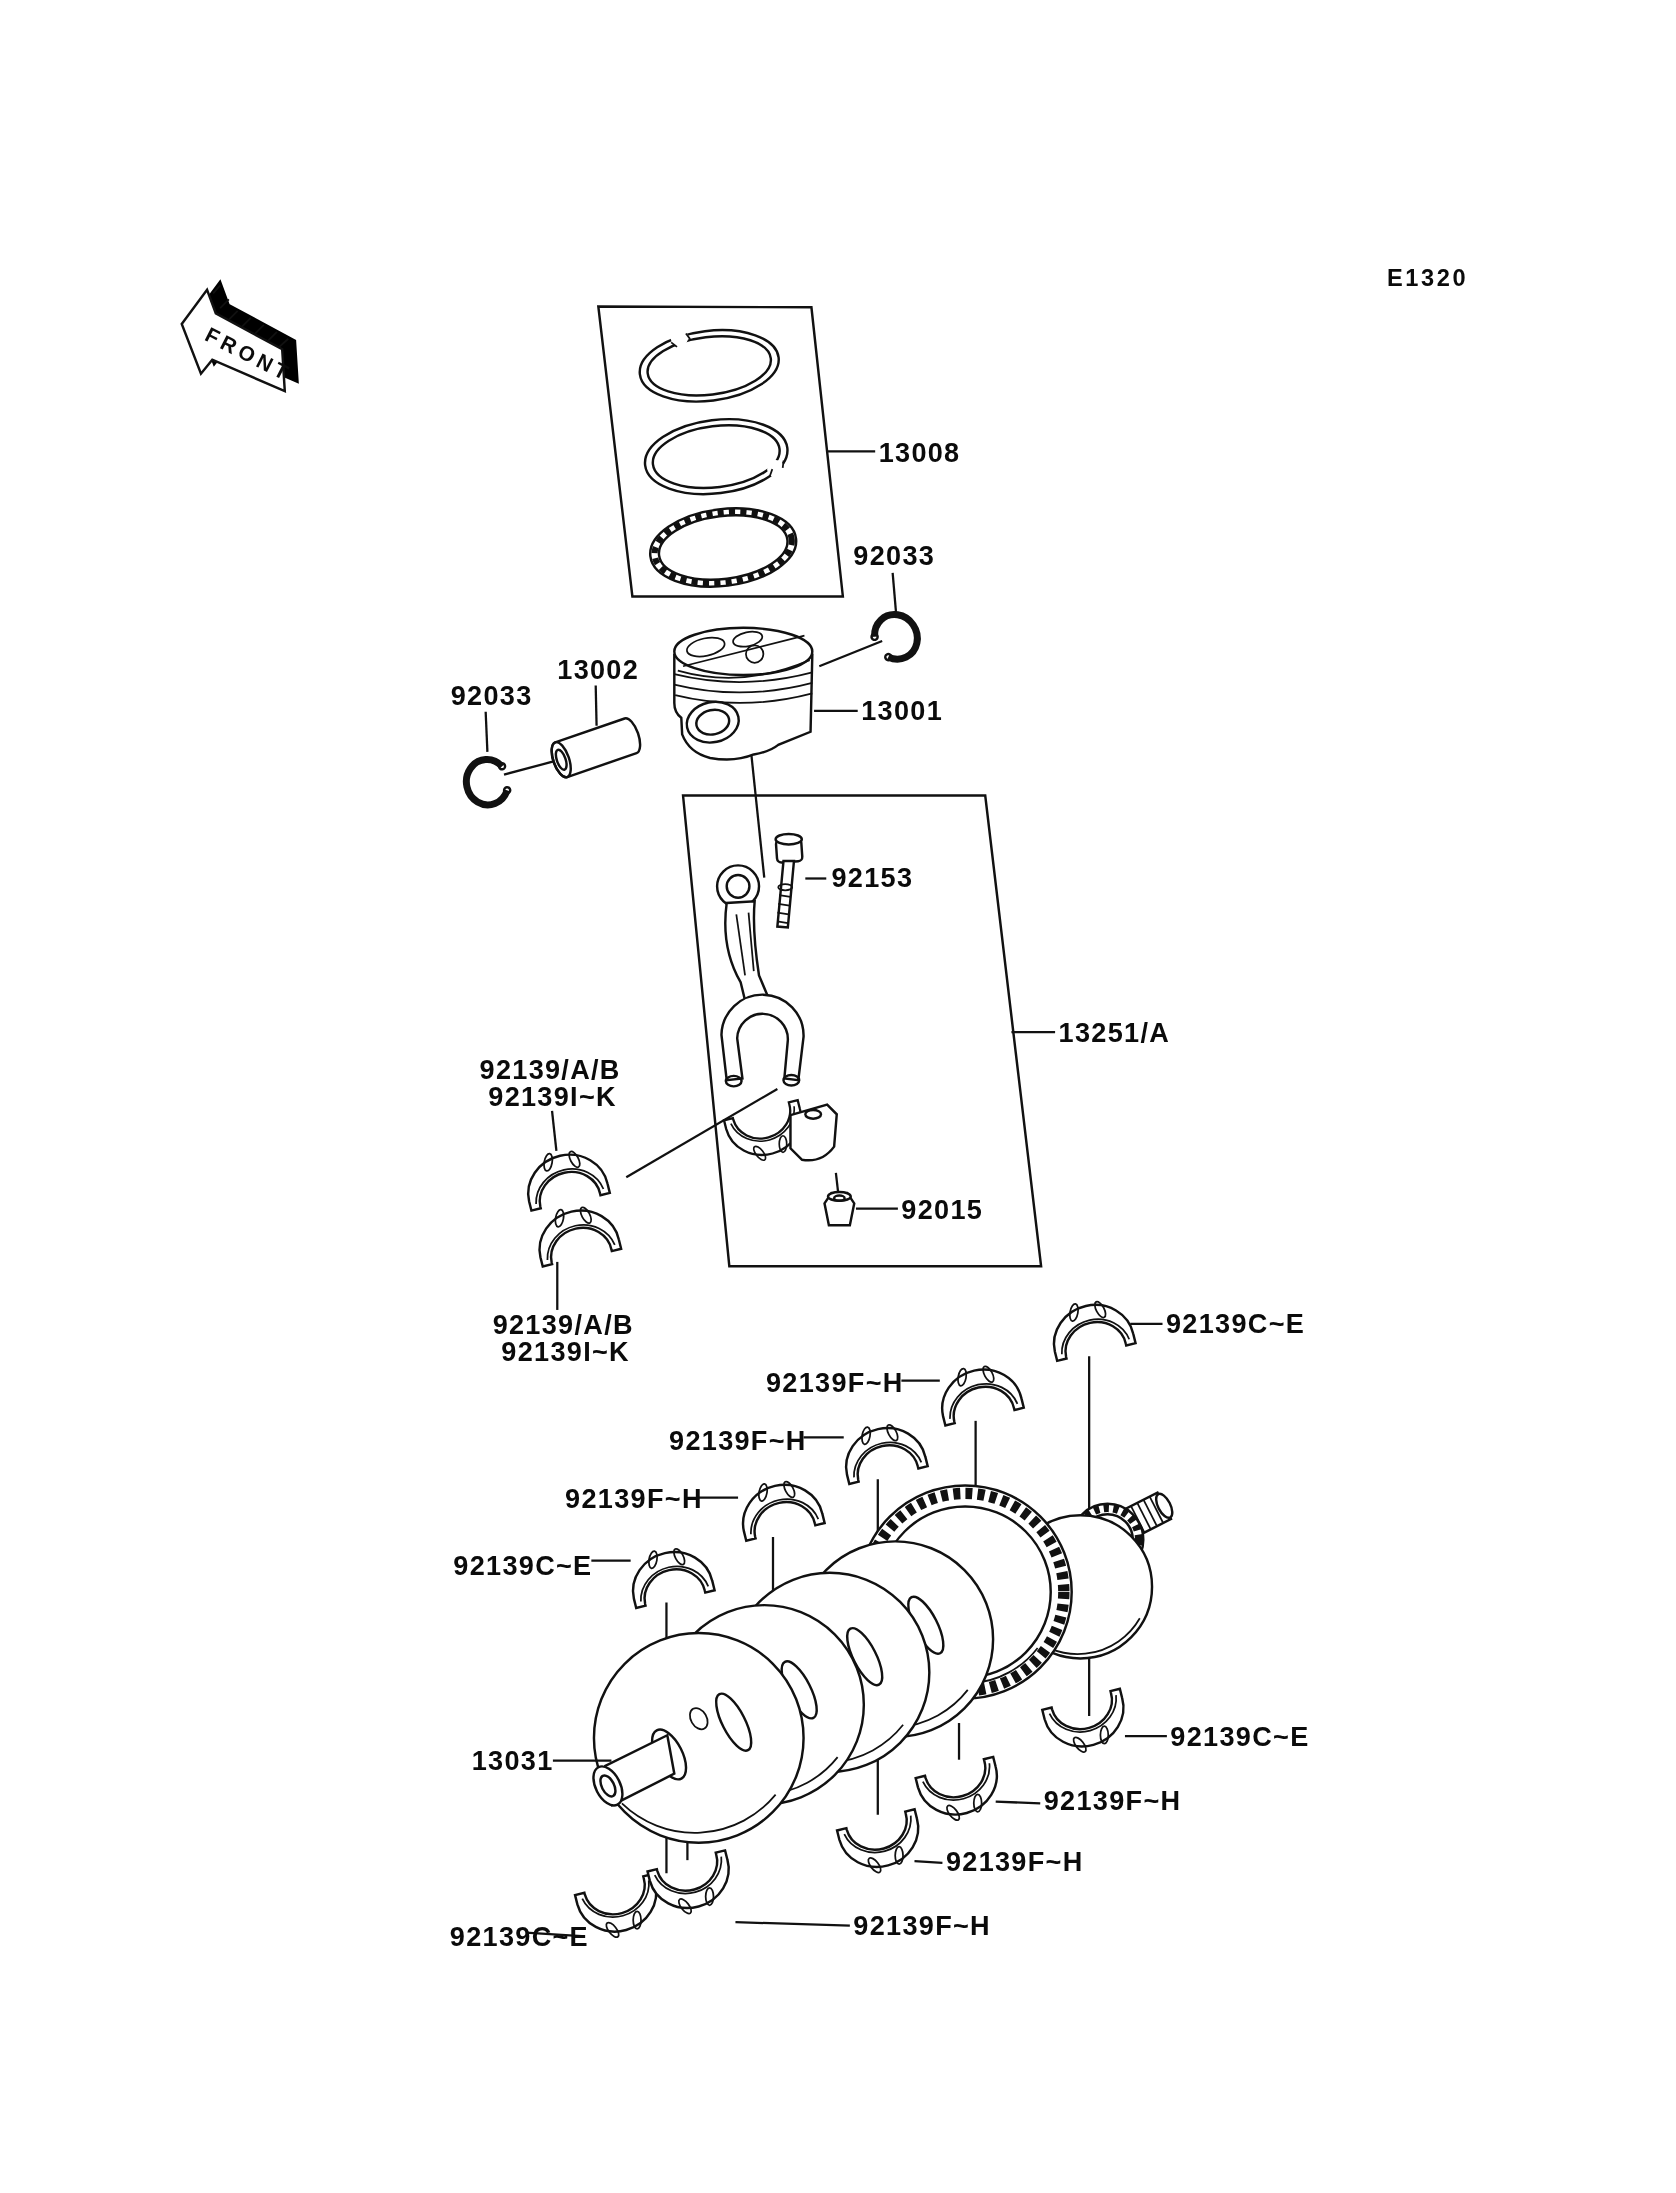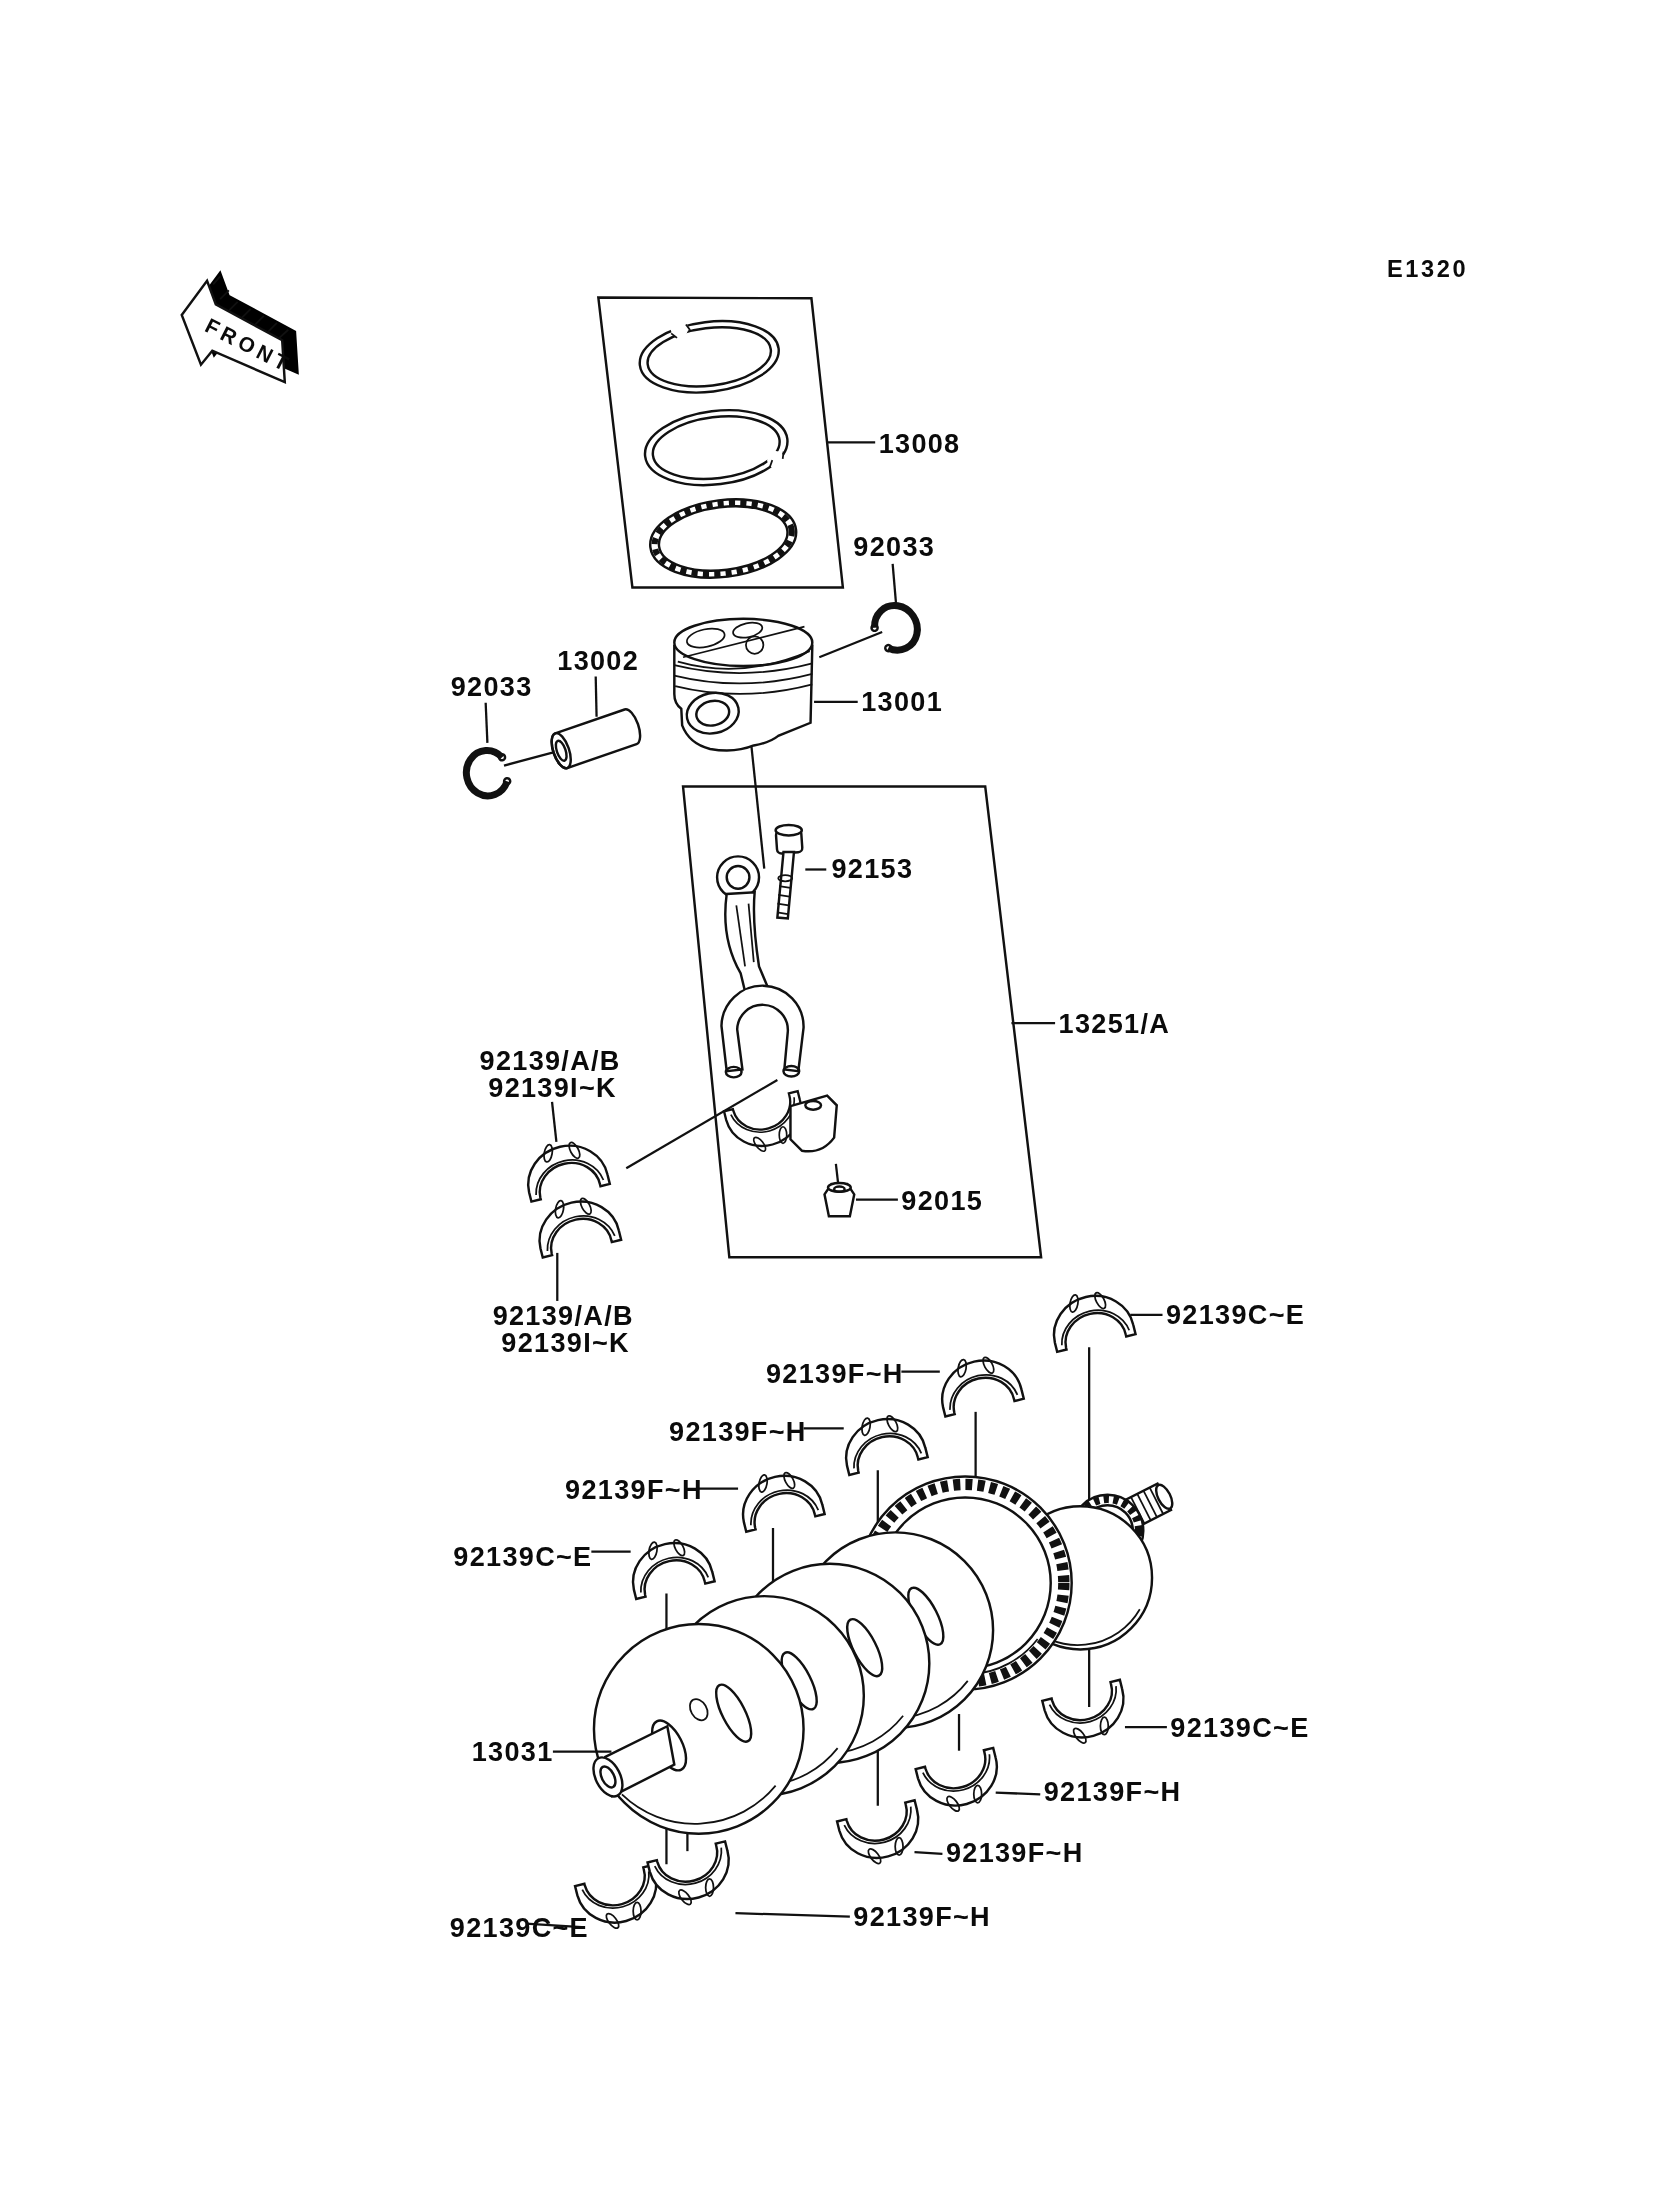--- a/index.html
+++ b/index.html
@@ -1,17 +1,17 @@
 <!DOCTYPE html>
 <html style="font-size:14px"><head>
 <meta charset="utf-8">
 <style>
   html,body{margin:0;padding:0;background:#ffffff;}
   body{font-family:"Liberation Sans",sans-serif;}
-  .stage{width:1677px;height:1973px;position:relative;background:#fff;margin:4px auto;}
+  .stage{width:1677px;height:1973px;position:relative;background:#fff;margin:13px auto;}
   svg{display:block;}
   .lbl{font-family:"Liberation Sans",sans-serif;font-weight:bold;font-size:31px;
        letter-spacing:1.5px;fill:#0b0b0b;}
   .code{font-size:27px;letter-spacing:3px;}
   .front-txt{font-size:24px;letter-spacing:5px;}
   .ln{stroke:#111;stroke-width:2.6;fill:none;}
   .thin{stroke:#111;stroke-width:2;fill:none;}
   .part{stroke:#111;stroke-width:2.8;fill:#fff;}
   .partn{stroke:#111;stroke-width:2.8;fill:none;}
   .white{fill:#fff;stroke:none;}

